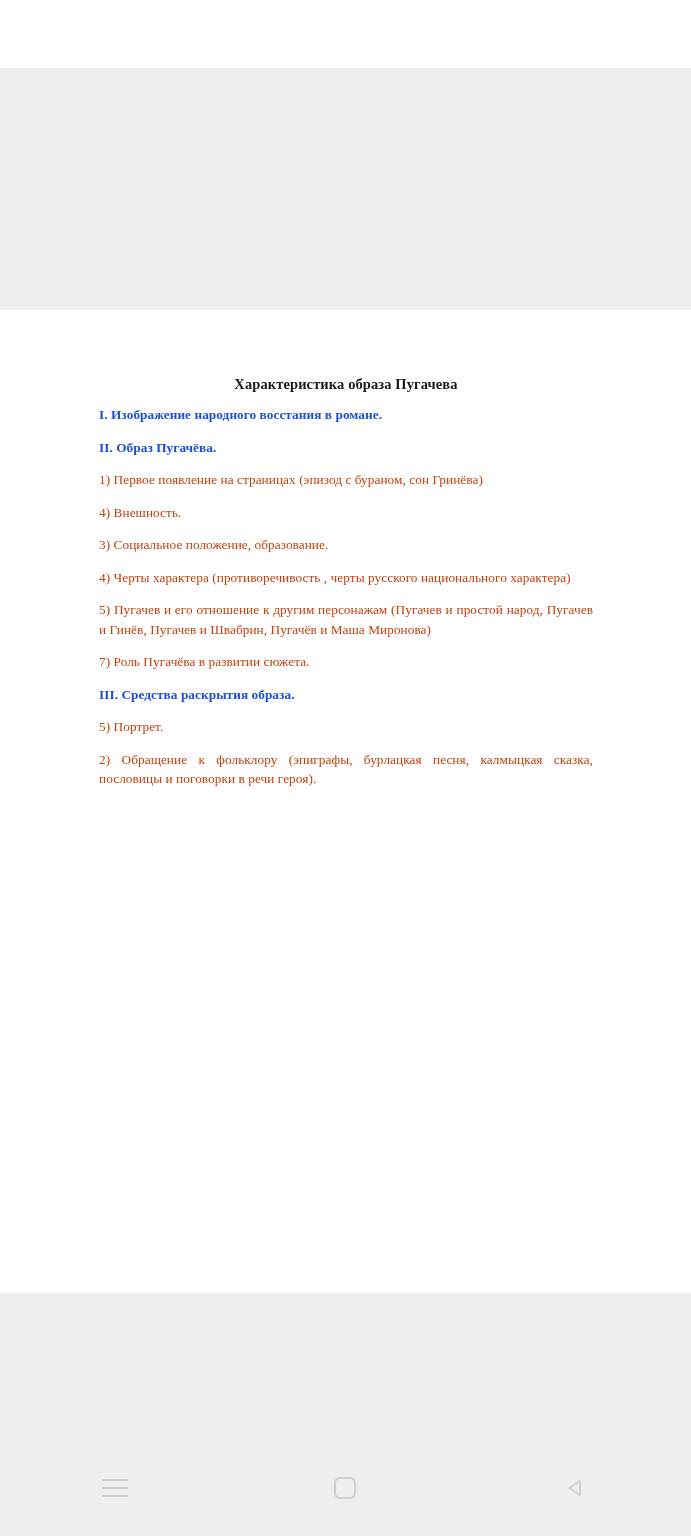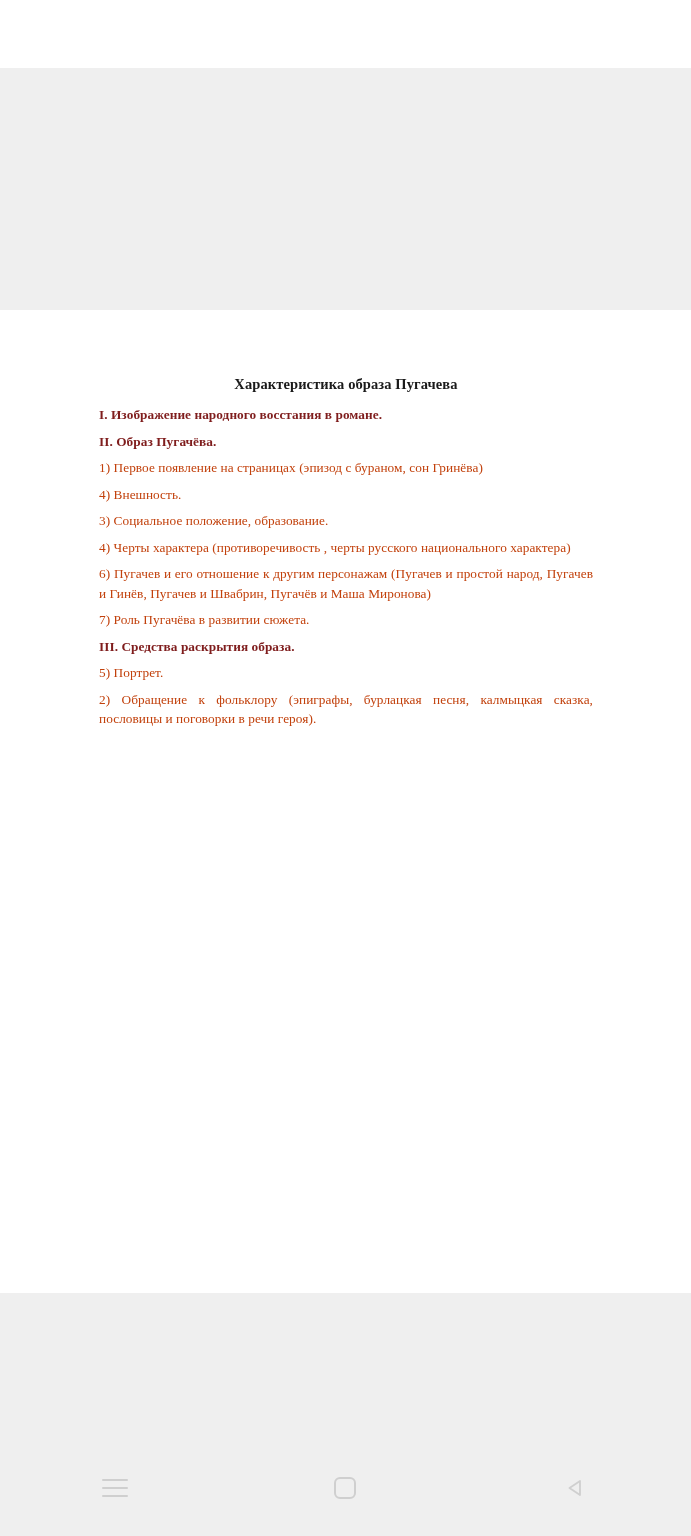--- a/index.html
+++ b/index.html
@@ -84,27 +84,27 @@
     padding: 0;
     font-size: 13.3px;
     line-height: 19.5px;
     color: #c2410c;
     text-align: justify;
     text-justify: inter-word;
     letter-spacing: 0.05px;
   }
 
   p.para + p.para {
-    margin-top: 7px;
+    margin-top: 13px;
   }
 
   p.heading {
     font-weight: bold;
     text-align: left;
-    color: #7f1d1d;
+    color: #1d4ed8;
     letter-spacing: 0.05px;
   }
 
   
   .nav-bar {
     position: absolute;
     left: 0;
     bottom: 0;
     width: 691px;
     height: 96px;
@@ -166,21 +166,21 @@
 
         <h1 class="doc-title">Характеристика образа Пугачева</h1>
 
         <div class="body-flow">
             <p class="para heading">I.  Изображение народного восстания в романе.</p>
             <p class="para heading">II. Образ Пугачёва.</p>
             <p class="para">1) Первое появление на страницах (эпизод с бураном, сон Гринёва)</p>
             <p class="para">4) Внешность.</p>
             <p class="para">3) Социальное положение, образование.</p>
             <p class="para">4) Черты характера (противоречивость , черты русского национального характера)</p>
-            <p class="para">6) Пугачев и его отношение к другим персонажам (Пугачев и простой народ, Пугачев и Гинёв, Пугачев и Швабрин, Пугачёв и Маша Миронова)</p>
+            <p class="para">5) Пугачев и его отношение к другим персонажам (Пугачев и простой народ, Пугачев и Гинёв, Пугачев и Швабрин, Пугачёв и Маша Миронова)</p>
             <p class="para">7) Роль Пугачёва в развитии сюжета.</p>
             <p class="para heading">III. Средства раскрытия образа.</p>
             <p class="para">5) Портрет.</p>
             <p class="para">2) Обращение к фольклору (эпиграфы, бурлацкая песня, калмыцкая сказка, пословицы и поговорки в речи героя).</p>
           </div>
 
       </div>
     </div>
 
   </div>

